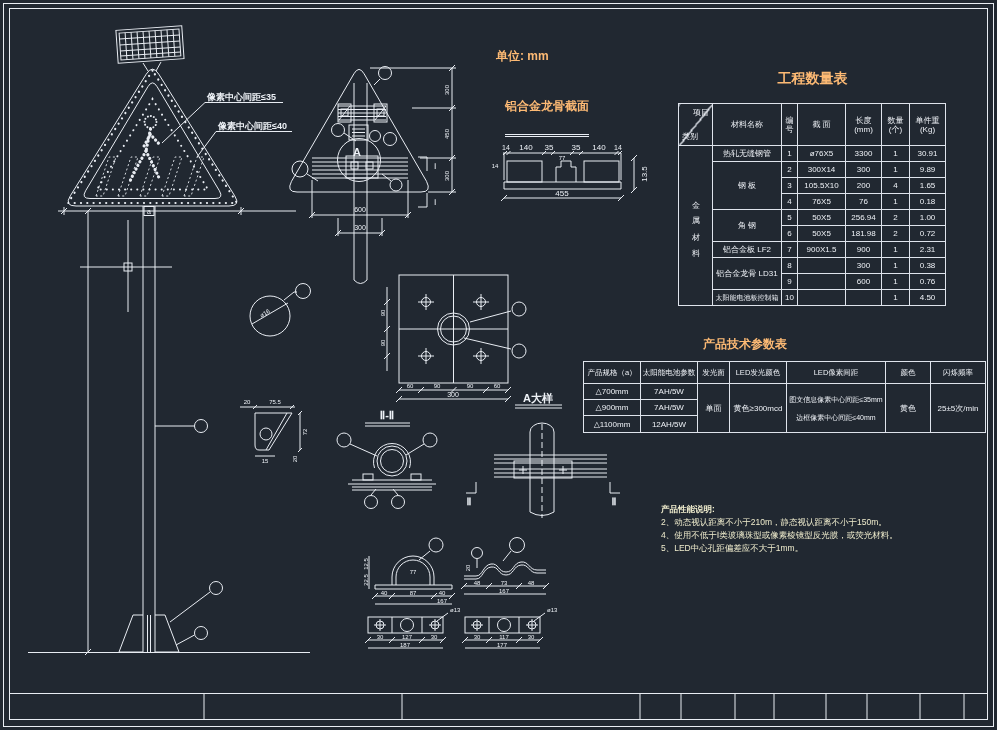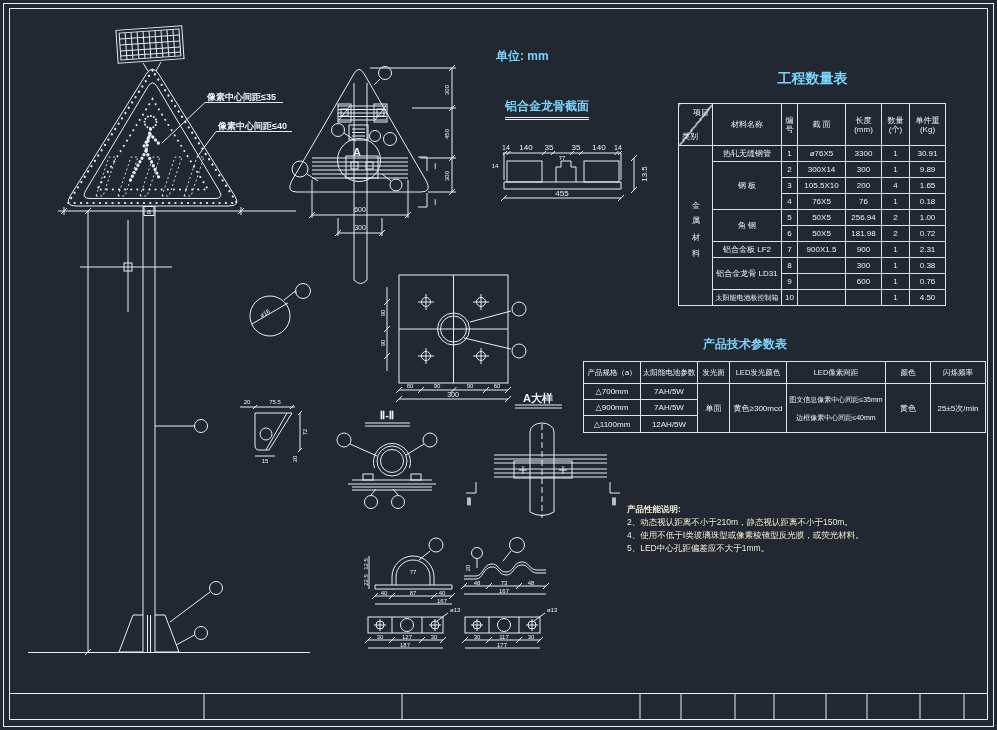--- a/index.html
+++ b/index.html
@@ -14,22 +14,22 @@
     border:1px solid #dfe4ec;color:#eef1f6;text-align:center;vertical-align:middle;
     padding:0;font-weight:normal;font-size:8px;line-height:9px;white-space:pre-line;overflow:hidden;
   }
   .diagcell{position:relative;
     background:linear-gradient(to bottom right,transparent 48.5%,#dfe4ec 48.5%,#dfe4ec 51.5%,transparent 51.5%);}
   .diagcell .c-top{position:absolute;top:4px;right:3px;font-size:8px;}
   .diagcell .c-bot{position:absolute;bottom:4px;left:3px;font-size:8px;}
   .vertcat{writing-mode:vertical-lr;text-orientation:upright;letter-spacing:16px;font-size:9px;}
   .pitch2{font-size:7px;line-height:9px;}
   
-  .ttl{color:#7dd3fc;font-weight:bold;text-align:center;}
-  .dblunder{border-bottom:3px double #e9edf3;padding-bottom:2px;display:inline-block;}
+  .ttl{color:#fdba74;font-weight:bold;text-align:center;}
+  .dblunder{border-bottom:3px double #e9edf3;padding-bottom:19px;display:inline-block;}
   .notes{color:#efeccd;font-size:8.5px;line-height:13px;}
   .notes .nt{font-weight:bold;}
   
   .t{fill:#edf1f6;stroke:none;font-family:"Liberation Sans",sans-serif;}
   .t6{font-size:6px}.t7{font-size:7px}.t8{font-size:8px}.t9{font-size:9px;font-weight:bold}
   .t10{font-size:10px;font-weight:bold}.t11{font-size:11px;font-weight:bold}
 </style>
 </head>
 <body>
 
@@ -685,20 +685,20 @@
       <td>△900mm</td>
       <td>7AH/5W</td>
     </tr>
     <tr style="height:17px">
       <td>△1100mm</td>
       <td>12AH/5W</td>
     </tr>
     </tbody>
   </table>
 
-  <div class="abs notes" style="left:627px;top:503px;width:328px">
+  <div class="abs notes" style="left:661px;top:503px;width:328px">
     <div class="nt">产品性能说明:</div>
     <div>2、动态视认距离不小于210m，静态视认距离不小于150m。</div>
     <div>4、使用不低于Ⅰ类玻璃珠型或像素棱镜型反光膜，或荧光材料。</div>
     <div>5、LED中心孔距偏差应不大于1mm。</div>
   </div>
 
 </div>
 
 </body></html>

